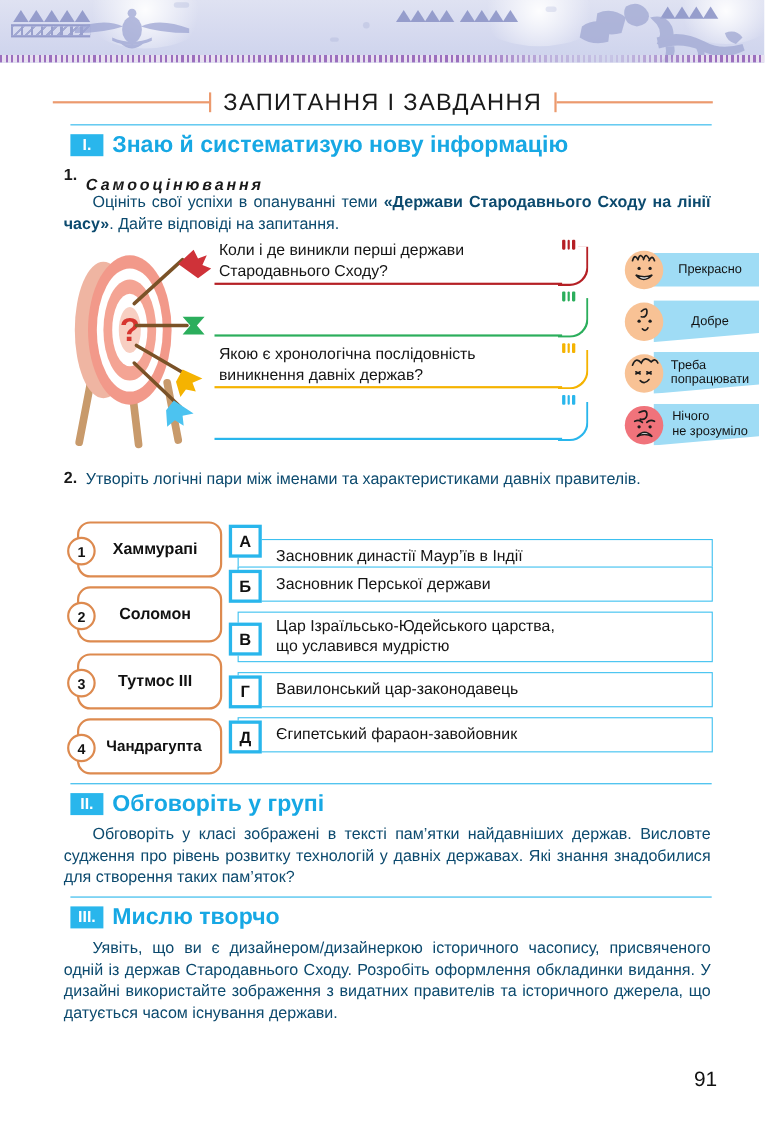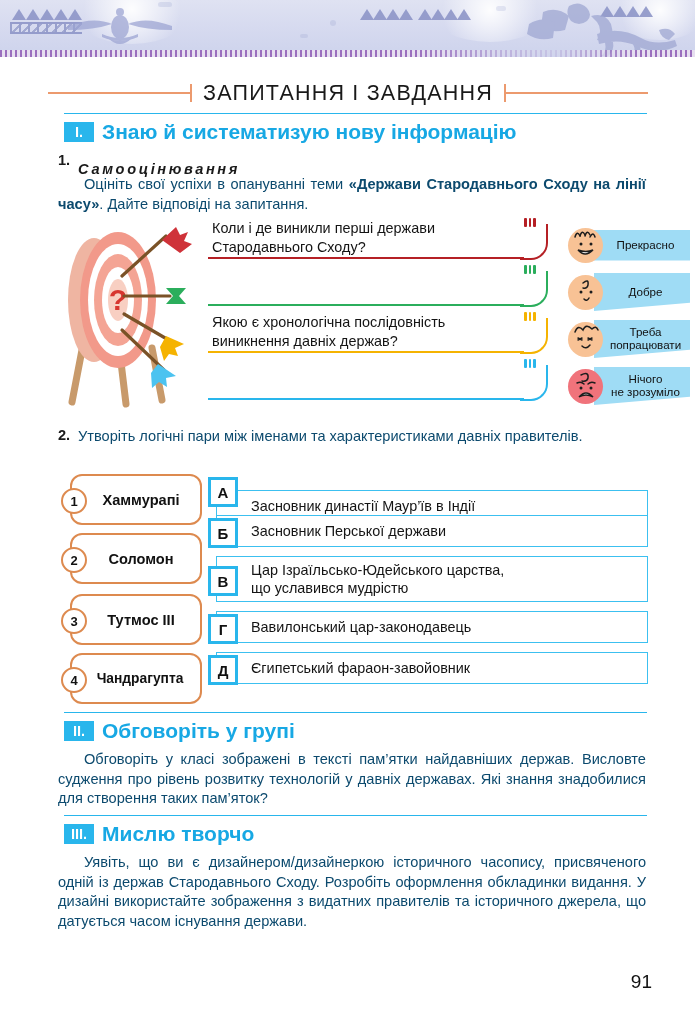--- a/index.html
+++ b/index.html
@@ -164,21 +164,21 @@
     left: 2px; top: 0;
     width: 130px; height: 192px;
   }
   .q-list {
     position: absolute;
     left: 132px; top: 0;
     width: 370px; height: 190px;
   }
   .q-row {
     position: absolute;
-    left: 16px; width: 368px; height: 47px;
+    left: 3px; width: 368px; height: 47px;
   }
   .q-text {
     position: absolute;
     left: 4px; top: 1px;
     width: 300px;
     font-size: 14.4px;
     line-height: 19px;
     color: #141414;
   }
   .q-underline {
@@ -234,21 +234,21 @@
     background: #9fdcf5;
     display: flex; align-items: center; justify-content: center;
     z-index: 1;
     clip-path: polygon(0 0, 100% 0, 100% 100%, 0 100%);
   }
   .banner.tri { clip-path: polygon(0 0, 100% 0, 100% 78%, 0 100%); height: 38px; }
   .banner-txt {
     font-size: 11.6px;
     line-height: 12.6px;
     color: #111111;
-    text-align: center;
+    text-align: left;
     padding: 0 7px 0 14px;
     white-space: pre-line;
   }
 
   
   .match {
     position: absolute;
     left: 58px; top: 468px;
     width: 590px; height: 238px;
   }

